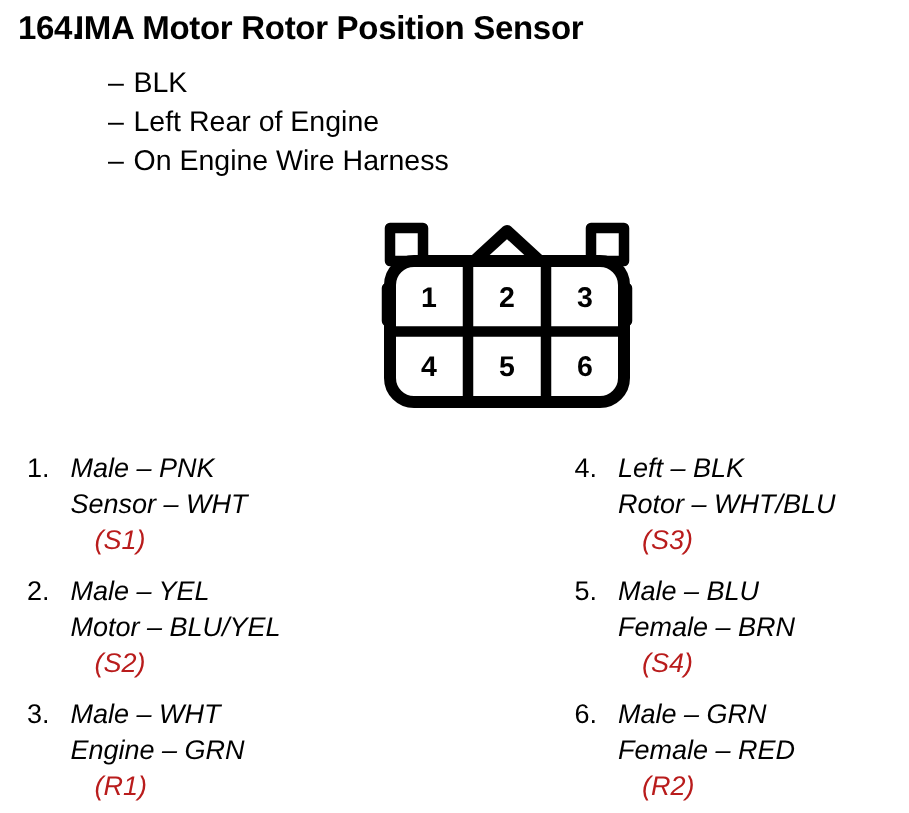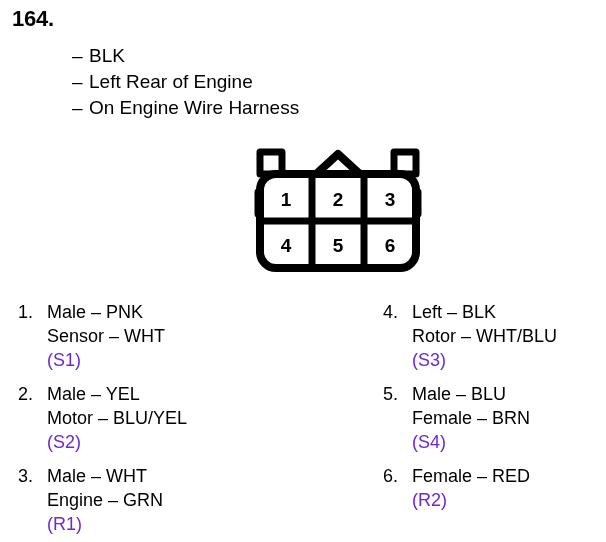--- a/index.html
+++ b/index.html
@@ -89,37 +89,40 @@
     display: flex;
     margin-bottom: 10px;
   }
   .pin-index {
     width: 29px;
     flex: 0 0 29px;
     line-height: 24px;
   }
   .pin-body {
     flex: 1 1 auto;
+    font-style: italic;
   }
   .pin-row {
     line-height: 24px;
     white-space: nowrap;
   }
   .pin-code {
     line-height: 24px;
     white-space: nowrap;
-    color: #6d28d9;
+    color: #b91c1c;
+    margin-left: 16px;
   }
 </style>
 </head>
 <body>
 
 <div class="header">
   <div class="header-row">
     <span class="header-num">164.</span>
+    <span class="header-title">IMA Motor Rotor Position Sensor</span>
   </div>
 </div>
 
 <div class="bullets">
   <div class="bullet-line">
     <span class="bullet-dash">–</span>
     <span>BLK</span>
   </div>
   <div class="bullet-line">
     <span class="bullet-dash">–</span>
@@ -200,17 +203,18 @@
     <span class="pin-index">5.</span>
     <span class="pin-body">
       <div class="pin-row">Male – BLU</div>
       <div class="pin-row">Female – BRN</div>
       <div class="pin-code">(S4)</div>
     </span>
   </div>
   <div class="pin-item">
     <span class="pin-index">6.</span>
     <span class="pin-body">
+      <div class="pin-row">Male – GRN</div>
       <div class="pin-row">Female – RED</div>
       <div class="pin-code">(R2)</div>
     </span>
   </div>
 </div>
 
 </body></html>

